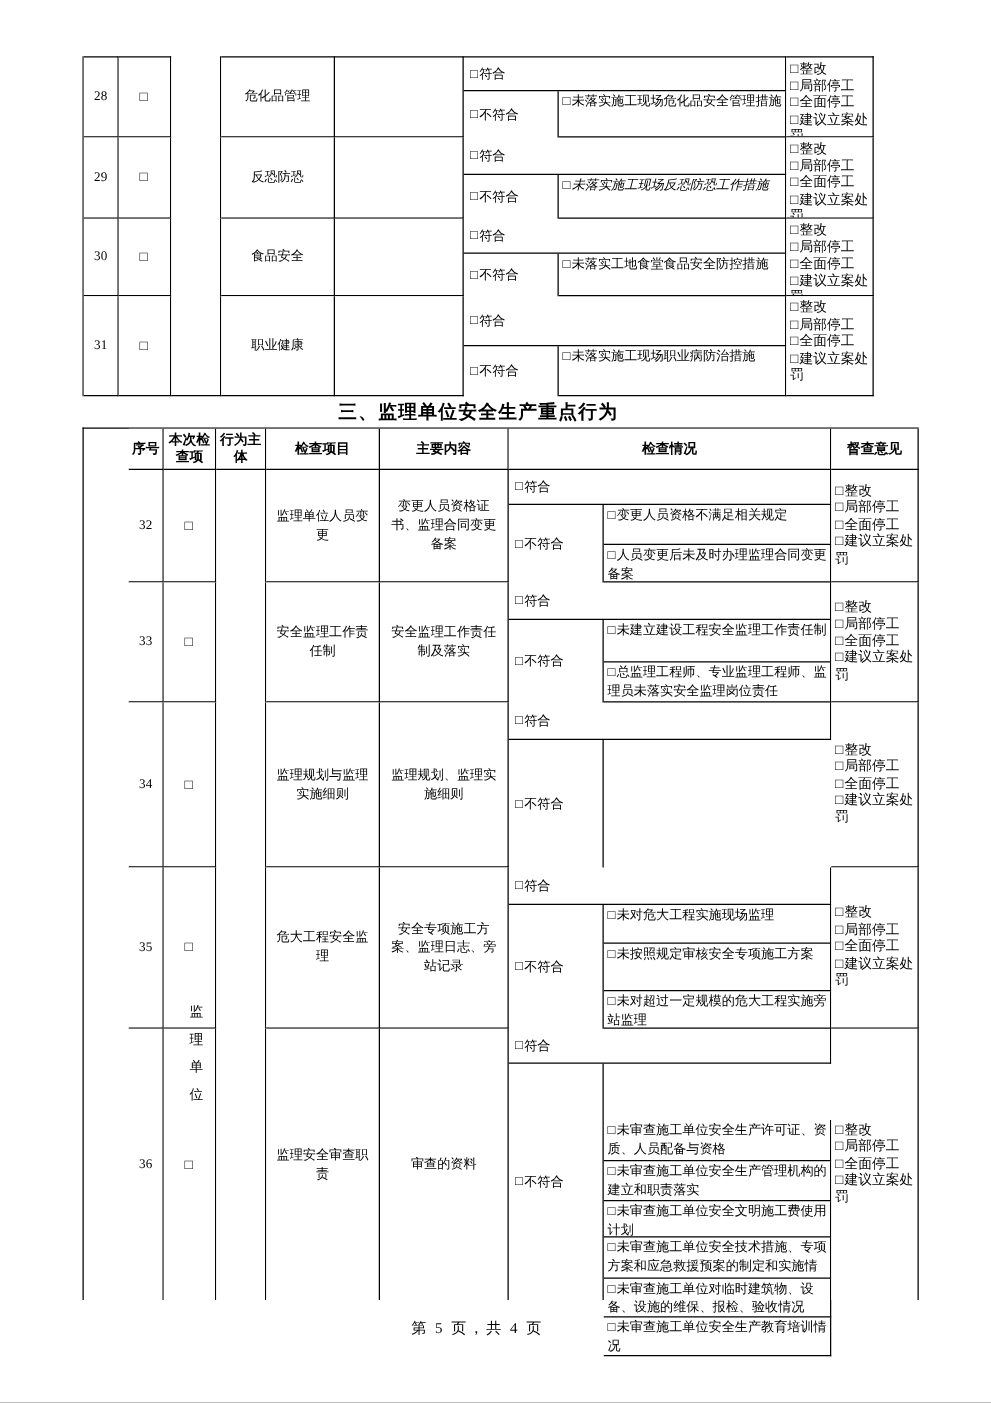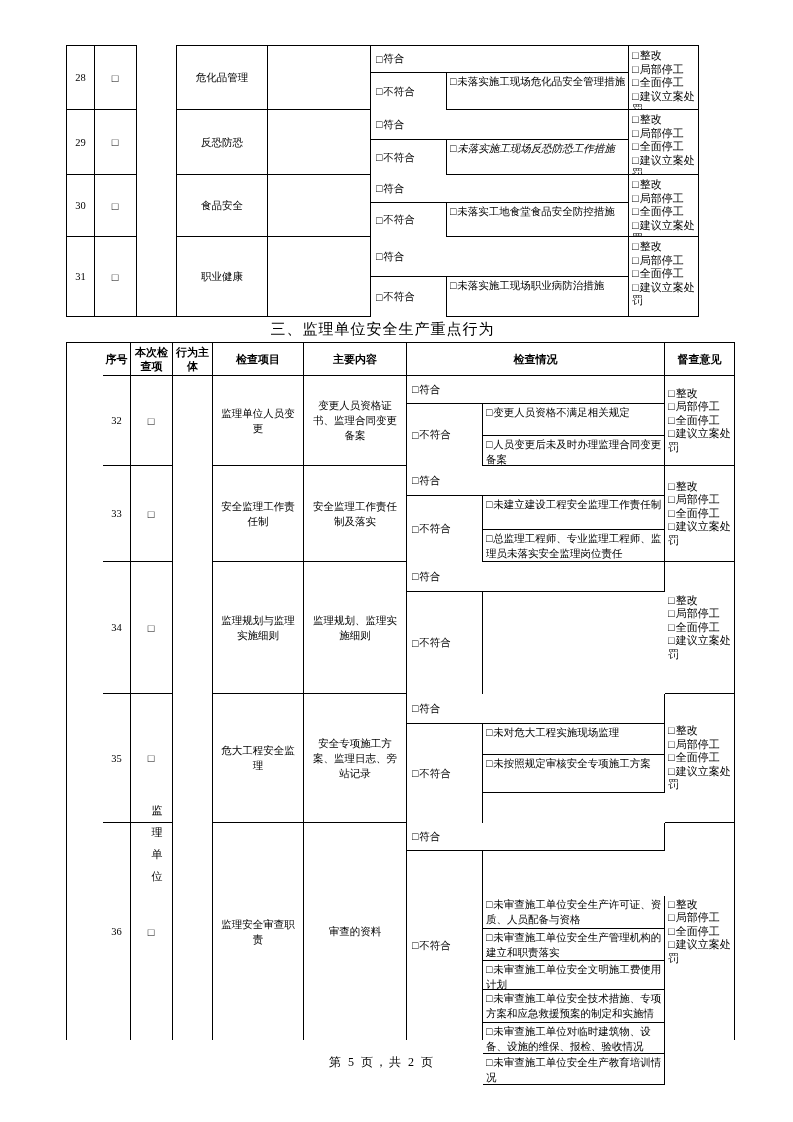--- a/index.html
+++ b/index.html
@@ -24,21 +24,21 @@
   .d-wrap{display:flex;flex:1;min-height:0;}
   .c-noncomply{width:76px;box-sizing:border-box;border-right:1px solid #000;display:flex;
                align-items:center;padding-left:5px;font-size:10.5px;overflow:hidden;}
   .d-col{width:182px;display:flex;flex-direction:column;}
   .c-detail{box-sizing:border-box;border-right:1px solid #000;border-bottom:1px solid #000;
             font-size:10.5px;line-height:15px;padding:1px 0 0 3px;overflow:hidden;}
   .c-opinion{width:70px;font-size:11px;line-height:13.5px;padding:3px 2px 0 3px;}
   .op-center{display:flex;flex-direction:column;justify-content:center;padding-top:0;}
   .h-cell{font-weight:bold;font-size:11px;line-height:14px;padding:2px;}
   .title{height:25px;display:flex;align-items:center;justify-content:center;
-         font-weight:normal;font-size:15px;letter-spacing:1px;}
+         font-weight:bold;font-size:15px;letter-spacing:1px;}
   .subject-v{position:absolute;left:70px;top:456px;width:40px;text-align:center;
              font-size:11px;line-height:22px;z-index:2;}
   .footer{width:632px;text-align:center;font-size:12px;margin-top:14px;letter-spacing:2px;}
   .chk{margin-right:1px;}
 </style>
 </head>
 <body>
 
 <div class="page">
   <div class="content">
@@ -239,20 +239,21 @@
           <div class="cell c-subject"></div>
           <div class="cell ctr c-project bb">危大工程安全监理</div>
           <div class="cell ctr c-content bb">安全专项施工方案、监理日志、旁站记录</div>
           <div class="c-situation">
             <div class="c-comply" style="height: 30px; flex: 0 0 30px;"><span class="chk">□</span>符合</div>
             <div class="d-wrap">
               <div class="c-noncomply"><span class="chk">□</span>不符合</div>
               <div class="d-col">
                 <div class="c-detail" style="height: 31px; flex: 0 0 31px;"><span class="chk">□</span>未对危大工程实施现场监理</div>
                 <div class="c-detail" style="height: 38px; flex: 0 0 38px;"><span class="chk">□</span>未按照规定审核安全专项施工方案</div>
+                <div class="c-detail" style="height: 30px; flex: 0 0 30px;"><span class="chk">□</span>未对超过一定规模的危大工程实施旁站监理</div>
               </div>
             </div>
           </div>
           <div class="cell c-opinion bb op-center">
             <div class=""><span class="chk">□</span>整改</div>
             <div class=""><span class="chk">□</span>局部停工</div>
             <div class=""><span class="chk">□</span>全面停工</div>
             <div class=""><span class="chk">□</span>建议立案处罚</div>
           </div>
         </div>
@@ -280,15 +281,15 @@
           </div>
           <div class="cell c-opinion op-center">
             <div class=""><span class="chk">□</span>整改</div>
             <div class=""><span class="chk">□</span>局部停工</div>
             <div class=""><span class="chk">□</span>全面停工</div>
             <div class=""><span class="chk">□</span>建议立案处罚</div>
           </div>
         </div>
       </div>
 
-    <div class="footer">第 5 页，共 2 页</div>
+    <div class="footer">第 5 页，共 4 页</div>
   </div>
 </div>
 
 </body></html>

